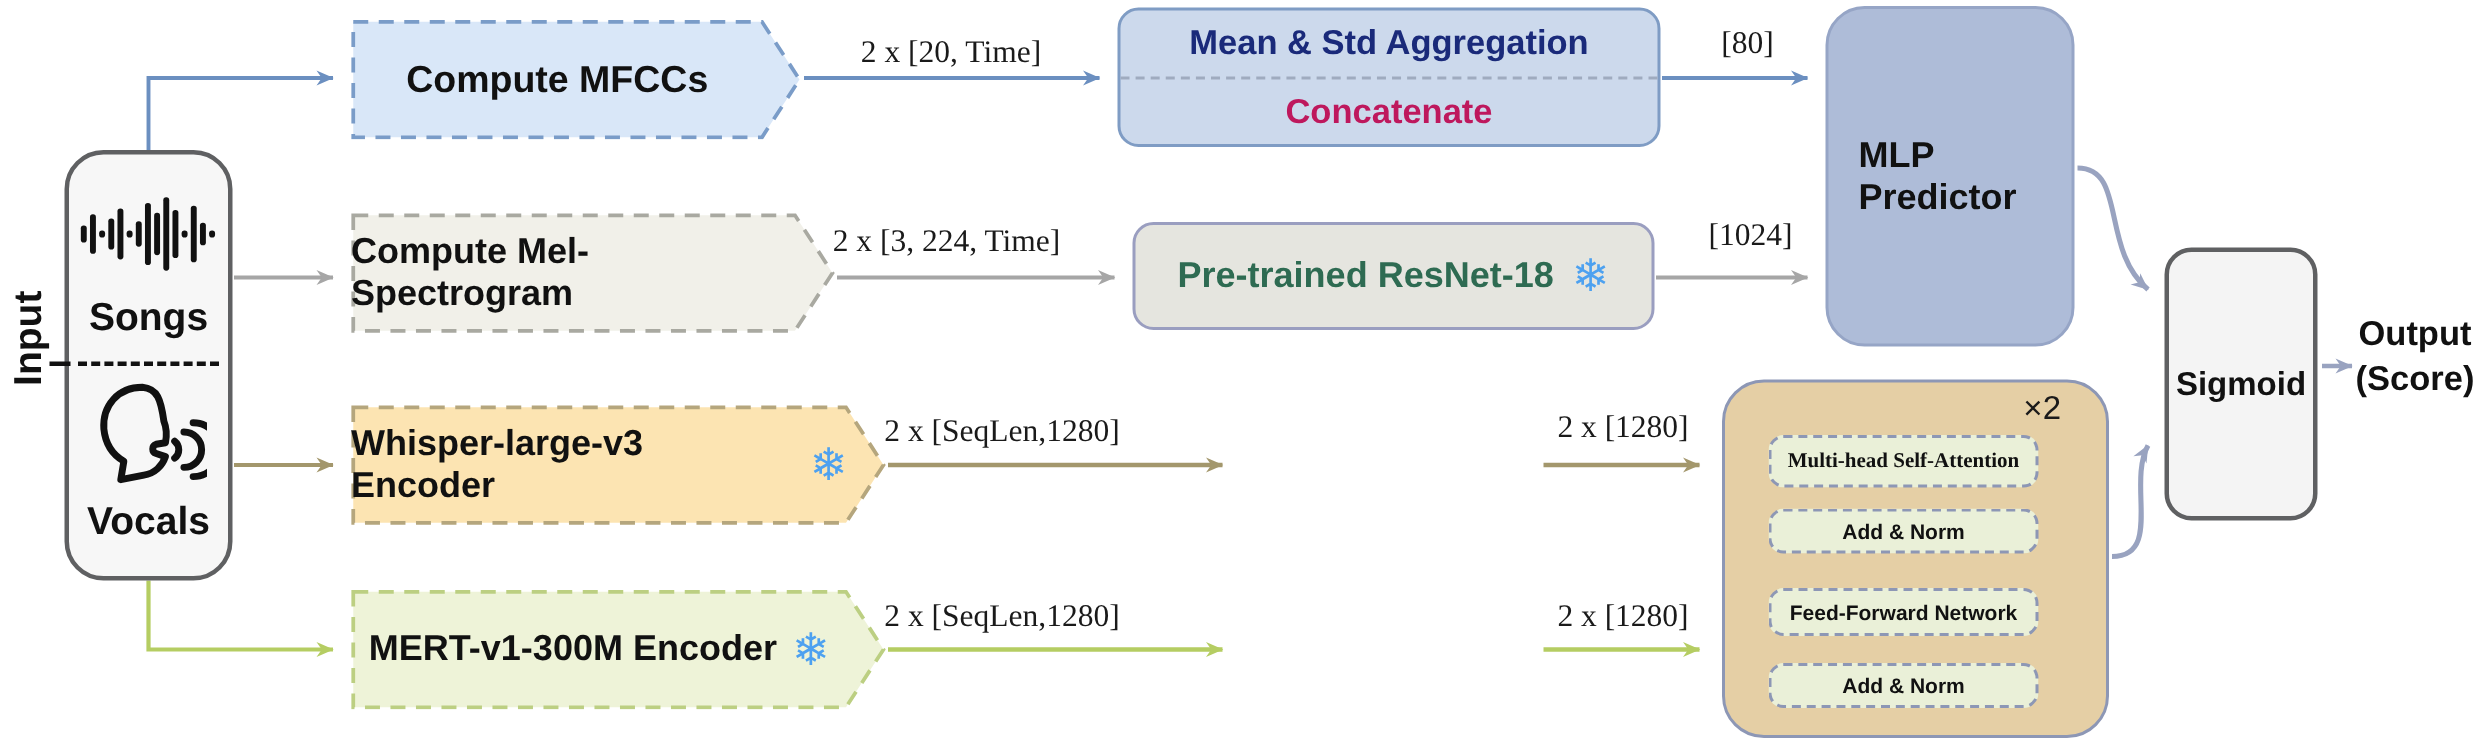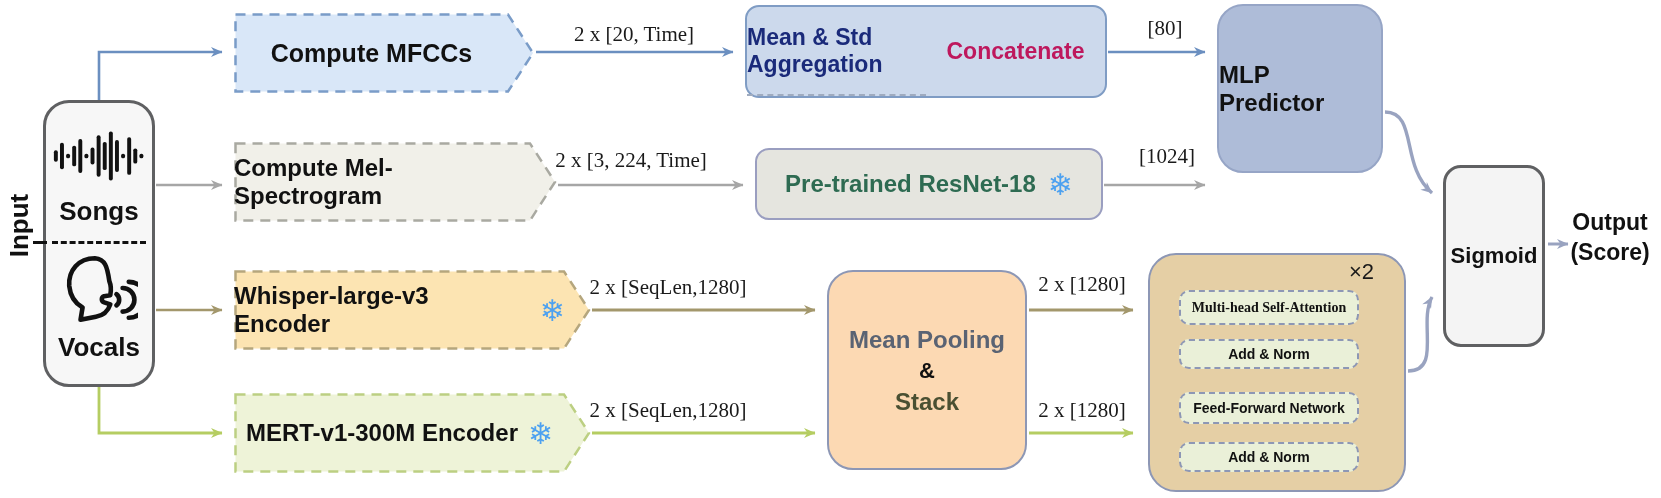--- a/index.html
+++ b/index.html
@@ -30,39 +30,39 @@
   .chev-label{
     position:absolute;inset:0;display:flex;align-items:center;justify-content:center;
     padding-right:26px;font-weight:bold;color:#111;gap:10px;
   }
   .snow{color:#4da1f0;font-weight:normal;}
 
   
   .agg-box{
     left:745px;top:5px;width:362px;height:93px;background:#ccd9ec;
     border:2px solid #7f9cc4;border-radius:14px;box-sizing:border-box;
-    display:flex;flex-direction:row;
+    display:flex;flex-direction:column;
   }
   .agg-top,.agg-bottom{flex:1;display:flex;align-items:center;justify-content:center;font-size:23px;font-weight:bold;}
   .agg-top{color:#1a2a7a;border-bottom:2px dashed #9fabbf;}
   .agg-bottom{color:#be185d;}
 
   .resnet-box{
     left:755px;top:148px;width:348px;height:72px;background:#e5e5df;
     border:2px solid #9a9ec0;border-radius:14px;box-sizing:border-box;
     display:flex;align-items:center;justify-content:center;gap:12px;
     font-size:24px;font-weight:bold;color:#2e6b52;
   }
   .resnet-box .snow{font-size:30px;}
 
   .mlp-box{
-    left:1217px;top:4px;width:166px;height:169px;background:#aebcd8;
+    left:1217px;top:4px;width:166px;height:227px;background:#aebcd8;
     border:2px solid #96a5c6;border-radius:26px;box-sizing:border-box;
     display:flex;align-items:center;justify-content:center;
-    font-size:24px;font-weight:bold;color:#111;
+    font-size:24px;font-weight:bold;color:#111;padding-left:20px;
   }
 
   .pool-box{
     left:827px;top:270px;width:200px;height:200px;background:#fcd9b3;
     border:2px solid #8d97b5;border-radius:26px;box-sizing:border-box;
     display:flex;flex-direction:column;align-items:center;justify-content:center;
     font-weight:bold;font-size:24px;line-height:31px;
   }
   .pool-l1{color:#5a6373;}
   .pool-l2{color:#111;font-size:22px;}
@@ -248,25 +248,20 @@
     <svg class="chev" width="357" height="80">
       <polygon points="1.5,1.5 330,1.5 355,40 330,78.5 1.5,78.5" fill="#eef3d8" stroke="#bccf82" stroke-width="2.5" stroke-dasharray="10,7"></polygon>
     </svg>
     <div class="chev-label" style="font-size:24px;">
       <span>MERT-v1-300M Encoder</span>
       <span class="snow" style="font-size:30px;">❄</span>
     </div>
   </div>
   <div class="dim" style="left:668px;top:398px;">2 x [SeqLen,1280]</div>
 
-  <div class="abs pool-box">
-    <div class="pool-l1">Mean Pooling</div>
-    <div class="pool-l2">&amp;</div>
-    <div class="pool-l3">Stack</div>
-  </div>
   <div class="dim" style="left:1082px;top:272px;">2 x [1280]</div>
   <div class="dim" style="left:1082px;top:398px;">2 x [1280]</div>
 
   <div class="abs xfmr">
     <div class="x2-label">×2</div>
     <div class="xfmr-block blk-mhsa">Multi-head Self-Attention</div>
     <div class="xfmr-block blk-an1">Add &amp; Norm</div>
     <div class="xfmr-block blk-ffn">Feed-Forward Network</div>
     <div class="xfmr-block blk-an2">Add &amp; Norm</div>
   </div>

